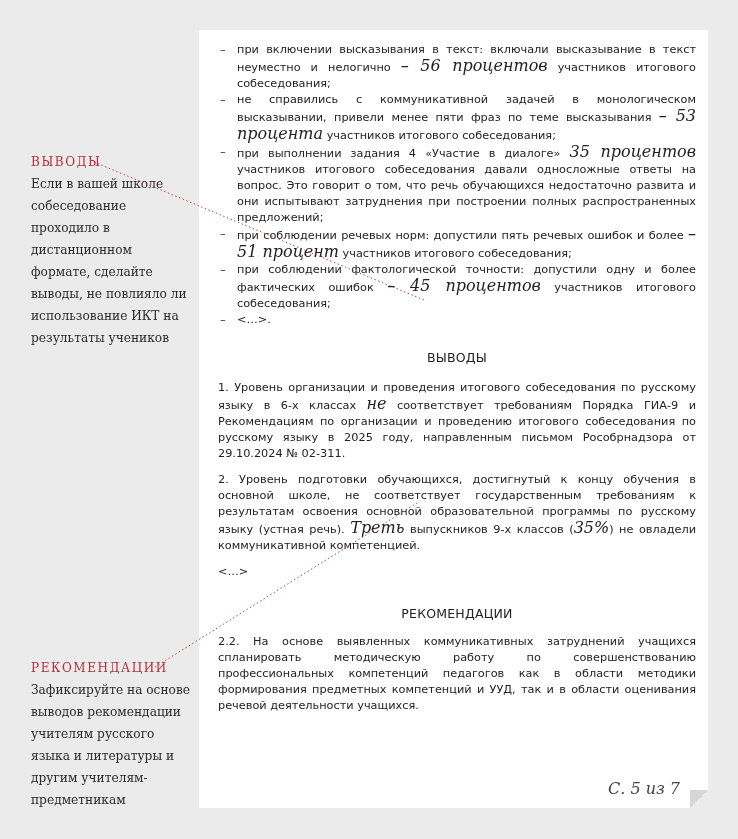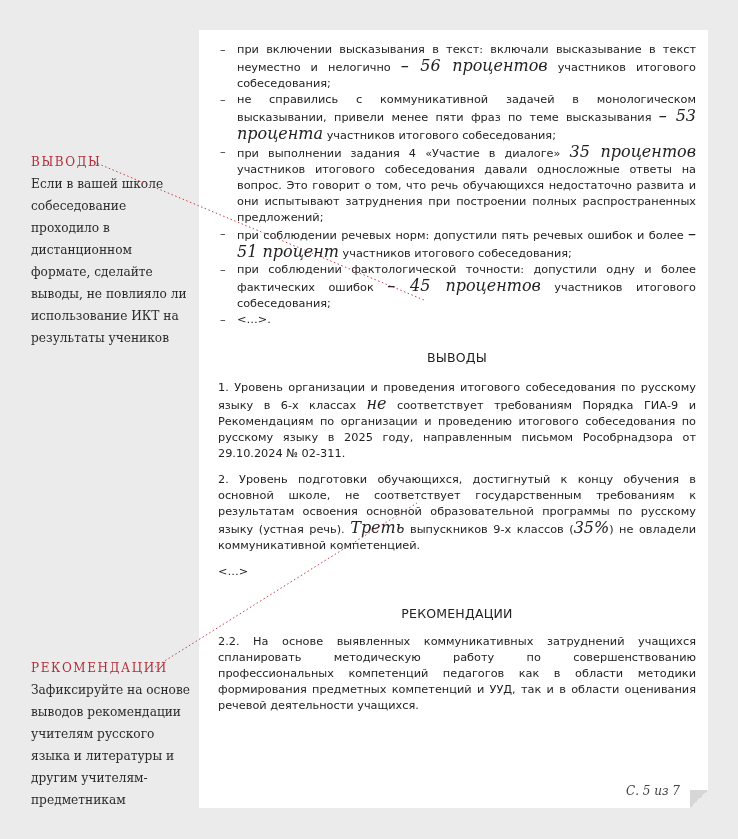--- a/index.html
+++ b/index.html
@@ -36,21 +36,21 @@
     .it {
       font-family: "DejaVu Serif", serif; font-style: italic; font-size: 16px;
     }
     .section-title {
       text-align: center; font-size: 12.5px; margin: 0; letter-spacing: 0.2px;
     }
     .para { margin: 0 0 6px 0; }
     .ellipsis { margin: 0; }
     .page-num {
       position: absolute; right: 28px; bottom: 10px;
-      font-family: "DejaVu Serif", serif; font-style: italic; font-size: 12px; color: #444; text-align: right;
+      font-family: "DejaVu Serif", serif; font-style: italic; font-size: 16px; color: #444; text-align: right;
     }
     svg.connectors { position: absolute; left: 0; top: 0; width: 738px; height: 839px; pointer-events: none; }
   </style>
 </head>
 <body>
 
 <div class="margin-note" id="note-conclusions">
   <span class="note-label">ВЫВОДЫ</span>
   <span>Если в вашей школе собеседование проходило в дистанционном формате, сделайте выводы, не повлияло ли использование ИКТ на результаты учеников</span>
 </div>

